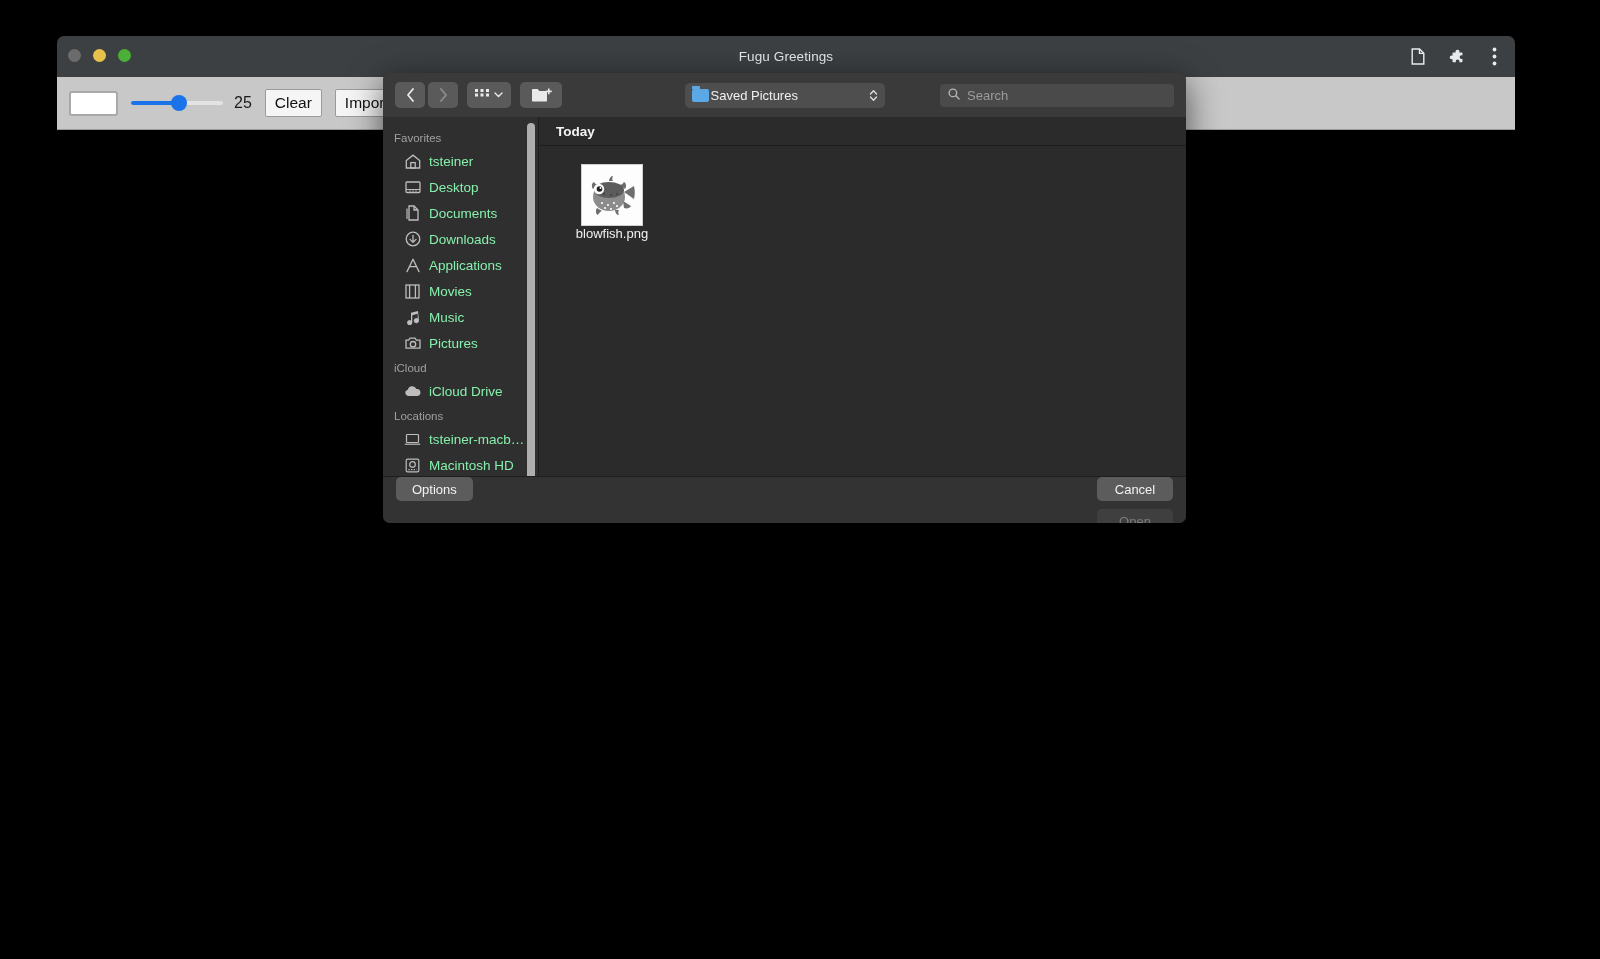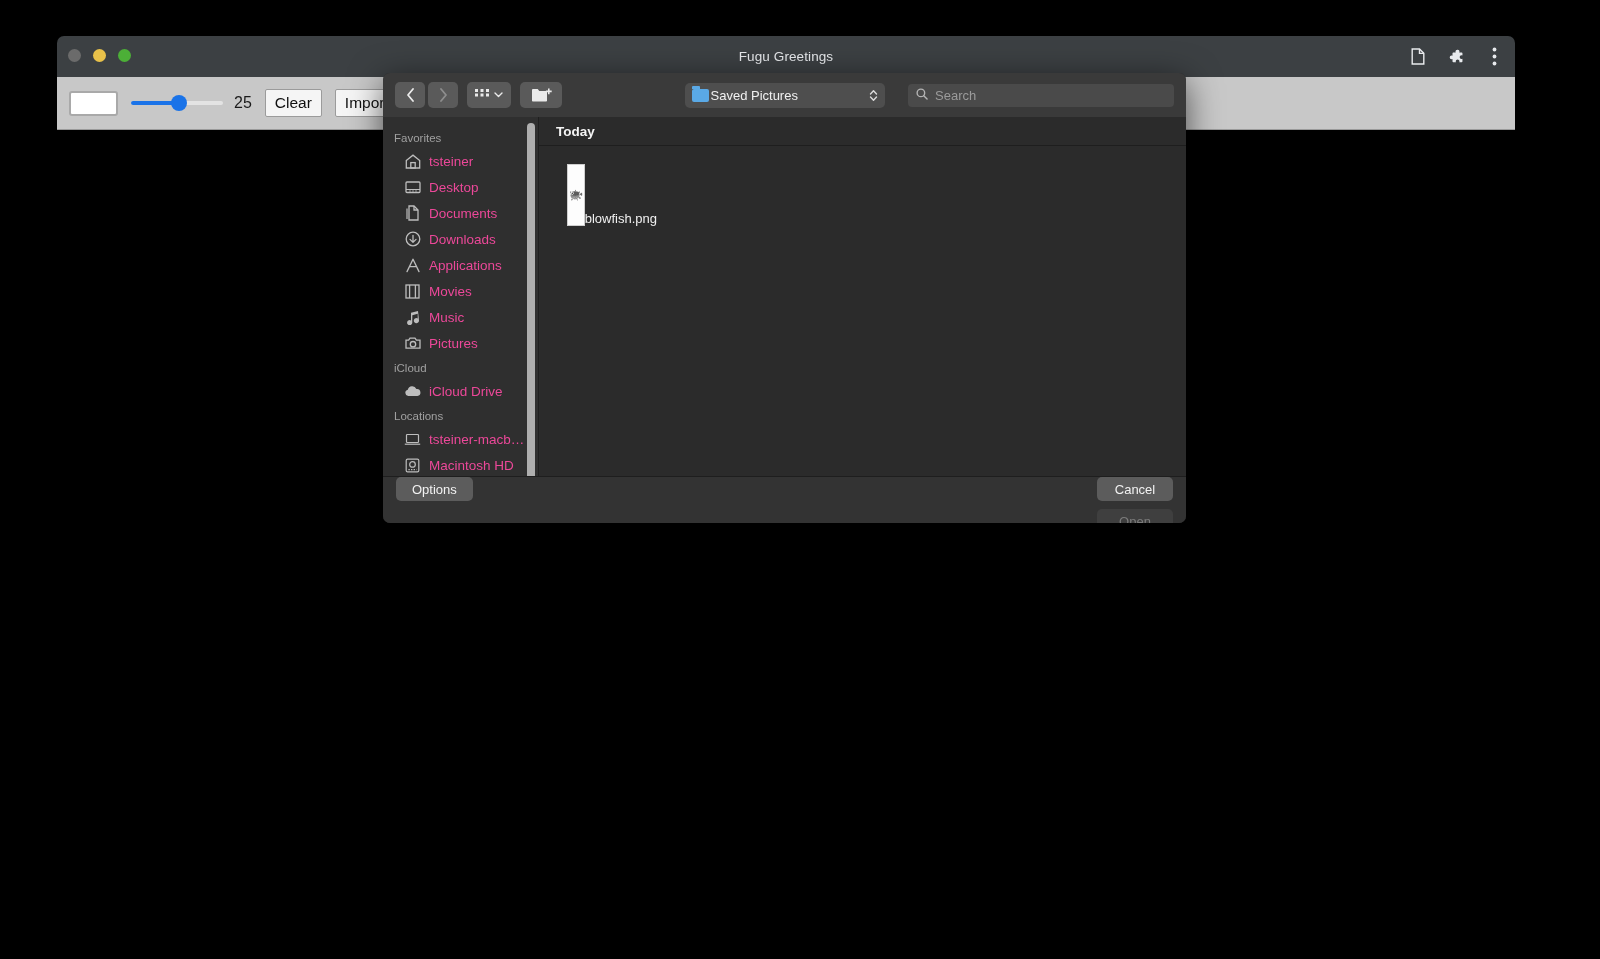--- a/index.html
+++ b/index.html
@@ -135,21 +135,21 @@
   }
   .folder-chip::before {
     content: ""; position: absolute; left: 0; top: -3px;
     width: 8px; height: 3px; border-radius: 1px 1px 0 0; background: #5aa9e6;
   }
   .path-label { flex: 1; white-space: nowrap; overflow: hidden; }
   .stepper { display: flex; flex-direction: column; gap: 2px; color: #dcdcdc; line-height: .6; font-size: 9px; }
 
   .search-field {
     position: absolute; right: 12px;
-    width: 266px; height: 23px;
+    width: 234px; height: 23px;
     background: #4a4a4a;
     border-radius: 4px;
     display: flex; align-items: center;
     padding: 0 8px; gap: 7px;
     font-size: 13px;
   }
   .search-placeholder { color: #9b9b9b; }
 
   .fd-body { flex: 1; display: flex; min-height: 0; }
 
@@ -160,21 +160,21 @@
     padding-top: 9px;
     overflow: hidden;
   }
   .sb-section {
     color: #a0a0a0; font-size: 11.5px;
     padding: 6px 0 4px 11px;
   }
   .sb-item {
     display: flex; align-items: center; gap: 8px;
     height: 26px; padding-left: 21px;
-    color: #ec4899; font-size: 13.5px;
+    color: #86efac; font-size: 13.5px;
     white-space: nowrap;
   }
   .sb-icon { width: 17px; height: 17px; flex: 0 0 17px; color: #bdbdbd;
              display: flex; align-items: center; justify-content: center; }
   .sb-scrollbar {
     position: absolute; right: 4px; top: 6px;
     width: 8px; height: 358px;
     background: #aeaeae; border-radius: 4px;
   }
   .sb-divider { position: absolute; right: 0; top: 0; bottom: 0; width: 1px; background: #1f1f1f; }
@@ -182,21 +182,21 @@
   .fd-content { flex: 1; background: #2b2b2b; position: relative; min-width: 0; }
   .content-header {
     height: 29px; display: flex; align-items: center;
     padding-left: 17px;
     font-size: 13.5px; font-weight: bold; color: #f4f4f4;
     border-bottom: 1px solid #1e1e1e;
     background: #2b2b2b;
     text-align: right;
   }
   .file-grid { padding: 18px 0 0 28px; display: flex; flex-wrap: wrap; gap: 20px; }
-  .file-tile { width: 90px; display: flex; flex-direction: row; align-items: flex-end; }
+  .file-tile { width: 90px; display: flex; flex-direction: column; align-items: center; }
   .thumb {
     width: 62px; height: 62px;
     background: #fdfdfd;
     border: 1px solid #cfcfcf;
     display: flex; align-items: center; justify-content: center;
     overflow: hidden;
   }
   .file-name { font-size: 13px; color: #f0f0f0; white-space: nowrap; }
 
   .fd-footer {

